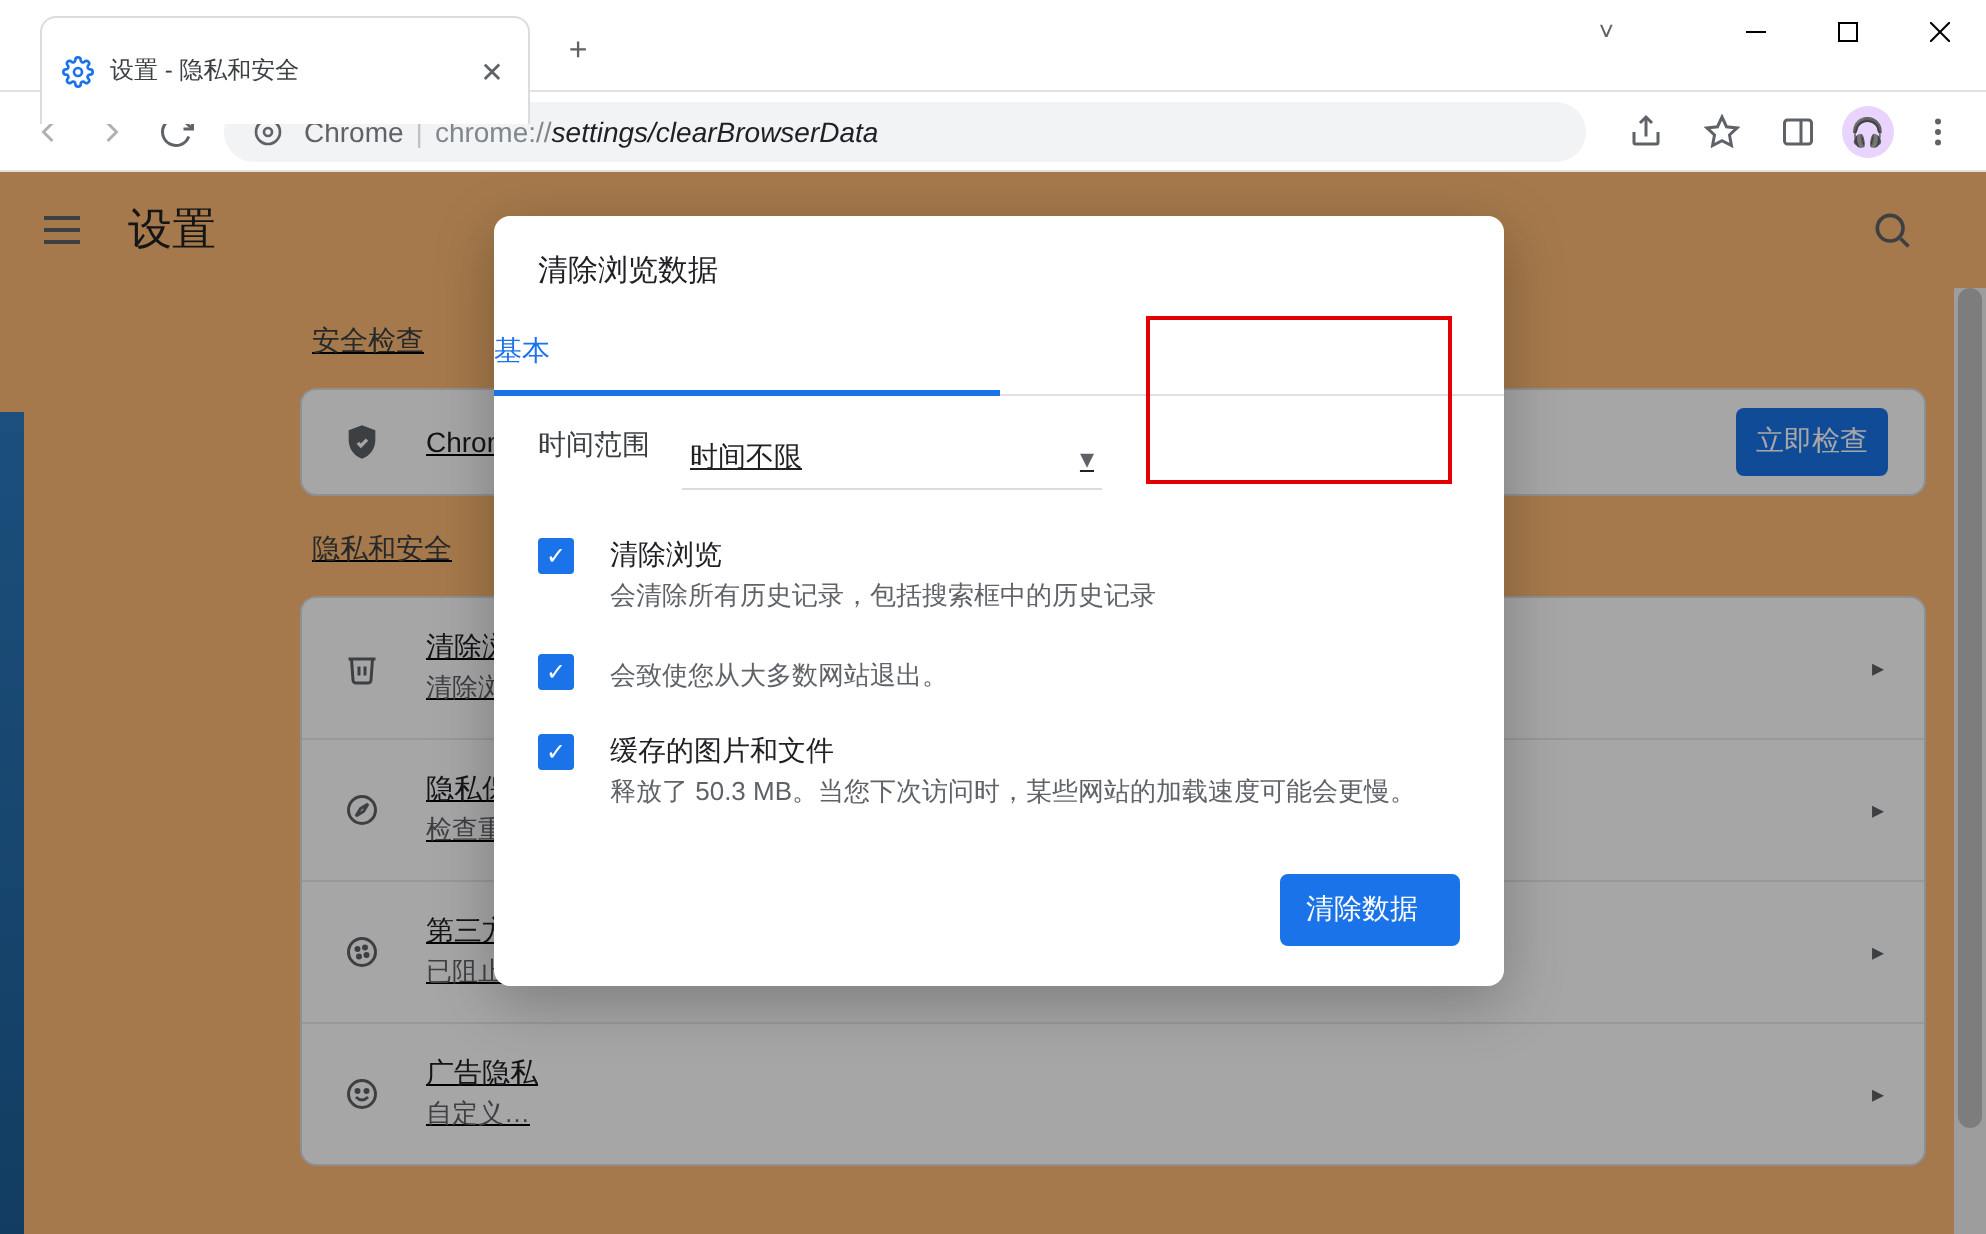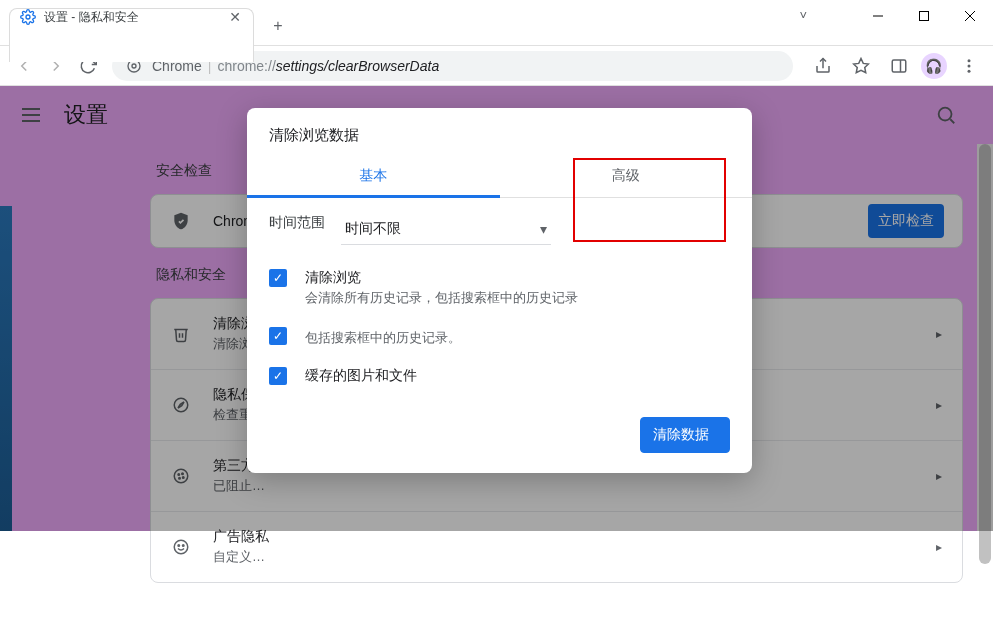--- a/index.html
+++ b/index.html
@@ -1,19 +1,19 @@
 <!DOCTYPE html>
 <html><head>
 <meta charset="utf-8">
 <style>
   * { margin:0; padding:0; box-sizing:border-box; font-family:"Segoe UI","Microsoft YaHei",Arial,sans-serif; }
   html,body{width:993px;height:617px;overflow:hidden;background:#fff;}
   
   .titlebar{height:46px;background:#fff;display:flex;align-items:flex-start;position:relative;border-bottom:1px solid #e0e0e0;}
-  .tab{margin-top:8px;margin-left:9px;height:54px;width:245px;background:#fff;border:1px solid #dcdcdc;border-bottom:none;border-radius:8px 8px 0 0;display:flex;align-items:flex-start;padding:0 10px;position:relative;}
+  .tab{margin-top:8px;margin-left:20px;height:54px;width:245px;background:#fff;border:1px solid #dcdcdc;border-bottom:none;border-radius:8px 8px 0 0;display:flex;align-items:center;padding:0 10px;position:relative;}
   .tab .favicon{width:16px;height:16px;margin-right:8px;color:#1a73e8;display:flex;align-items:center;justify-content:center;}
   .tab .title{font-size:12px;color:#3c4043;flex:1;white-space:nowrap;overflow:hidden;}
   .tab .close{width:16px;height:16px;color:#5f6368;display:flex;align-items:center;justify-content:center;font-size:14px;}
   .newtab{width:28px;height:28px;margin-top:12px;margin-left:10px;display:flex;align-items:center;justify-content:center;color:#5f6368;font-size:16px;border-radius:50%;}
   .win-controls{position:absolute;right:0;top:0;display:flex;height:32px;}
   .win-btn{width:46px;display:flex;align-items:center;justify-content:center;color:#000;font-size:12px;}
   .caret{position:absolute;right:186px;top:8px;color:#5f6368;font-size:13px;}
 
   .toolbar{height:40px;display:flex;align-items:center;padding:0 8px;border-bottom:1px solid #e0e0e0;}
   .tb-btn{width:32px;height:32px;display:flex;align-items:center;justify-content:center;color:#5f6368;border-radius:50%;}
@@ -21,51 +21,51 @@
   .omnibox{flex:1;height:30px;margin:0 8px;background:#f1f3f4;border-radius:15px;display:flex;align-items:center;padding:0 14px;font-size:14px;color:#202124;}
   .omnibox .lock{color:#5f6368;margin-right:10px;display:flex;align-items:center;}
   .omni-chrome{color:#5f6368;}
   .omni-sep{color:#c0c0c0;margin:0 6px;}
   .omni-url-dim{color:#80868b;}
   .omni-url{color:#202124;font-style:italic;}
   .tb-right{display:flex;align-items:center;gap:6px;margin-left:6px;}
   .avatar{width:26px;height:26px;border-radius:50%;background:#e8d4ff;display:flex;align-items:center;justify-content:center;font-size:14px;}
 
   
-  .content{position:relative;height:445px;background:#f0abfc;}
+  .content{position:relative;height:531px;background:#fdba74;}
   .settings-header{height:58px;display:flex;align-items:center;padding:0 22px;}
   .hamburger{width:24px;height:24px;margin-right:18px;display:flex;flex-direction:column;justify-content:center;gap:4px;}
   .hamburger span{height:2px;background:#5f6368;width:18px;}
   .settings-title{font-size:22px;color:#202124;}
   .search-icon-right{position:absolute;right:36px;top:18px;color:#5f6368;}
 
-  .page-body{padding:0 30px 0 150px;position:relative;}
+  .page-body{padding:0 30px 0 150px;position:relative;text-decoration:underline;}
   .sec-label{font-size:14px;color:#3c4043;margin:18px 0 14px 6px;}
   .card{border:1px solid #dadce0;border-radius:8px;background:#fff;}
   .card-row{display:flex;align-items:center;padding:16px 20px;font-size:14px;color:#202124;position:relative;}
   .card-row + .card-row{border-top:1px solid #e8eaed;}
   .row-icon{width:20px;margin-right:22px;color:#5f6368;display:flex;align-items:center;justify-content:center;}
   .row-text .t{color:#202124;}
   .row-text .s{color:#5f6368;font-size:13px;margin-top:2px;}
   .row-arrow{position:absolute;right:20px;color:#5f6368;font-size:12px;}
   .check-btn{background:#1a73e8;color:#fff;border:none;border-radius:4px;padding:8px 10px;font-size:14px;position:absolute;right:18px;}
 
   
   .overlay{position:absolute;inset:0;background:rgba(0,0,0,0.35);}
   .dialog{position:absolute;left:247px;top:22px;width:505px;background:#fff;border-radius:8px;box-shadow:0 8px 30px rgba(0,0,0,0.25);display:flex;flex-direction:column;}
   .dlg-title{font-size:15px;color:#202124;padding:18px 22px 10px;}
   .tabs{display:flex;border-bottom:1px solid #e0e0e0;position:relative;}
-  .tab-btn{flex:1;text-align:center;padding:12px 0;font-size:14px;color:#5f6368;cursor:pointer;}
+  .tab-btn{flex:1;text-align:left;padding:12px 0;font-size:14px;color:#5f6368;cursor:pointer;}
   .tab-btn.active{color:#1a73e8;}
   .tab-underline{position:absolute;bottom:-1px;left:0;width:50%;height:3px;background:#1a73e8;}
   .red-box{position:absolute;border:2px solid #e20000;pointer-events:none;}
   .dlg-body{padding:16px 22px 8px;}
   .time-row{display:flex;margin-bottom:14px;font-size:14px;color:#3c4043;}
   .time-label{margin-right:16px;}
-  .time-select{flex:0 0 210px;border:none;border-bottom:1px solid #dadce0;padding:6px 4px;font-size:14px;color:#202124;background:transparent;display:flex;justify-content:space-between;align-items:center;}
+  .time-select{flex:0 0 210px;border:none;border-bottom:1px solid #dadce0;padding:6px 4px;font-size:14px;color:#202124;background:transparent;display:flex;justify-content:space-between;align-items:center;text-decoration:underline;}
   .chk-row{display:flex;padding:10px 0;}
   .chk{width:18px;height:18px;border-radius:2px;background:#1a73e8;margin-right:18px;flex:none;display:flex;align-items:center;justify-content:center;color:#fff;font-size:12px;}
   .chk-text .ct{font-size:14px;color:#202124;}
   .chk-text .cs{font-size:13px;color:#5f6368;margin-top:2px;}
   .dlg-footer{display:flex;justify-content:flex-end;gap:10px;padding:14px 22px 20px;}
   .btn{border-radius:4px;padding:8px 20px;font-size:14px;cursor:pointer;}
   .btn-sec{background:#fff;border:1px solid #dadce0;color:#1a73e8;}
   .btn-pri{background:#1a73e8;border:1px solid #1a73e8;color:#fff;padding-left:12px;}
 
   .vscroll{position:absolute;right:0;top:58px;bottom:0;width:16px;background:#f1f1f1;}
@@ -269,48 +269,48 @@
 
   <div class="vscroll">
       <div class="vthumb"></div>
     </div>
 
   <div class="overlay"></div>
   <div class="dialog">
     <div class="dlg-title">清除浏览数据</div>
     <div class="tabs">
       <div class="tab-btn active">基本</div>
-      <div class="tab-btn">高级</div>
       <div class="tab-underline"></div>
     </div>
     <div class="dlg-body">
       <div class="time-row">
         <span class="time-label">时间范围</span>
         <div class="time-select">
           <span>时间不限</span>
           <span style="color:#5f6368;">▾</span>
         </div>
       </div>
       <div class="chk-row">
         <div class="chk">✓</div>
         <div class="chk-text">
             <div class="ct">清除浏览</div>
             <div class="cs">会清除所有历史记录，包括搜索框中的历史记录</div>
           </div>
       </div>
       <div class="chk-row">
         <div class="chk">✓</div>
         <div class="chk-text">
-            <div class="cs">包括搜索框中的历史记录。</div>
+            <div class="cs">会致使您从大多数网站退出。</div>
           </div>
       </div>
       <div class="chk-row">
         <div class="chk">✓</div>
         <div class="chk-text">
             <div class="ct">缓存的图片和文件</div>
+            <div class="cs">释放了 50.3 MB。当您下次访问时，某些网站的加载速度可能会更慢。</div>
           </div>
       </div>
     </div>
     <div class="dlg-footer">
       <button class="btn btn-pri">清除数据</button>
     </div>
   </div>
 
   <div class="red-box" style="left:573px;top:72px;width:153px;height:84px;"></div>
 </div>

